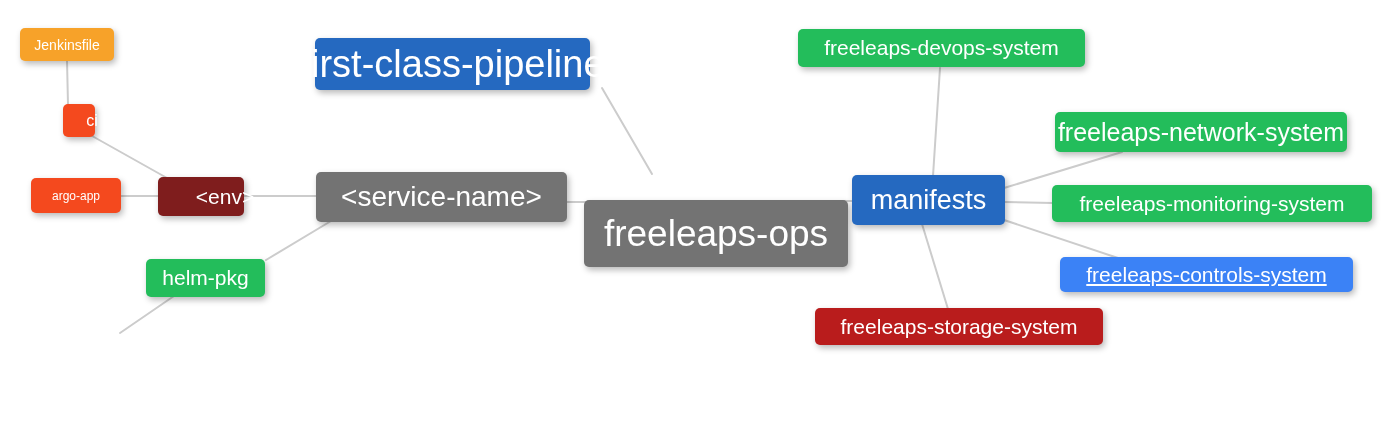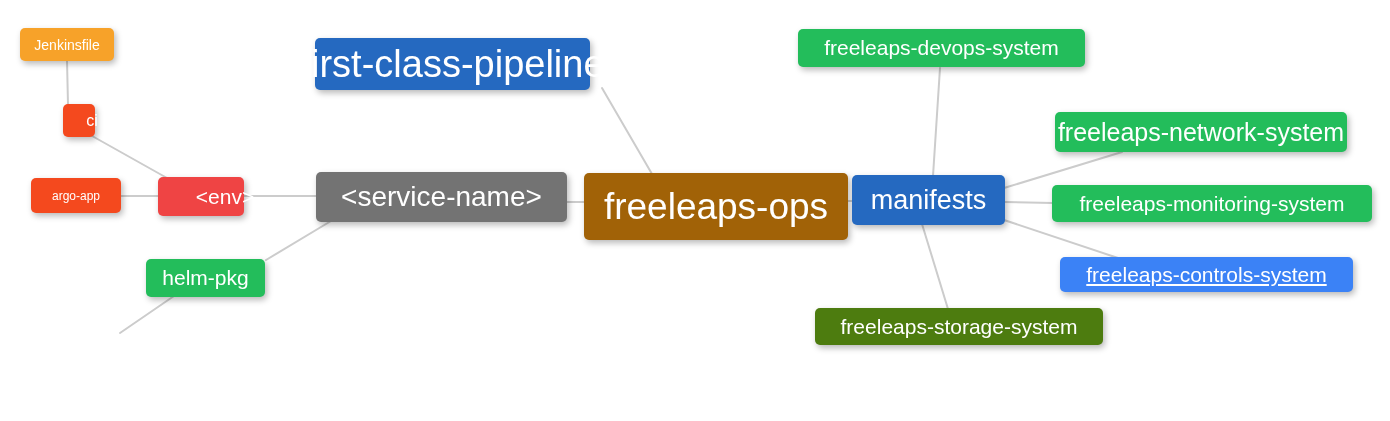--- a/index.html
+++ b/index.html
@@ -56,25 +56,25 @@
     <line x1="1004" y1="202" x2="1053" y2="203" stroke-width="2" stroke-linecap="round" stroke="#cccccc"></line>
     <line x1="1004" y1="220" x2="1118" y2="258" stroke-width="2" stroke-linecap="round" stroke="#cccccc"></line>
     <line x1="922" y1="224" x2="948" y2="309" stroke-width="2" stroke-linecap="round" stroke="#cccccc"></line>
     <line x1="331" y1="221" x2="266" y2="260" stroke-width="2" stroke-linecap="round" stroke="#cccccc"></line>
     <line x1="174" y1="296" x2="120" y2="333" stroke-width="2" stroke-linecap="round" stroke="#cccccc"></line>
   </svg>
 
   <div class="node" id="n-jenkinsfile" style="background-color: rgb(247, 162, 41);">Jenkinsfile</div>
   <div class="node" id="n-ci" style="background-color: rgb(244, 73, 30);">ci</div>
   <div class="node" id="n-argo" style="background-color: rgb(244, 73, 30);">argo-app</div>
-  <div class="node" id="n-env" style="background-color: #ef4444; padding-left: 48px;">&lt;env&gt;</div>
+  <div class="node" id="n-env" style="background-color: #7f1d1d; padding-left: 48px;">&lt;env&gt;</div>
   <div class="node" id="n-pipeline" style="background-color: rgb(37, 105, 192);">first-class-pipeline</div>
   <div class="node" id="n-service" style="background-color: #737373;">&lt;service-name&gt;</div>
-  <div class="node" id="n-ops" style="background-color: #a16207;">freeleaps-ops</div>
+  <div class="node" id="n-ops" style="background-color: #737373; margin-top: 27px;">freeleaps-ops</div>
   <div class="node" id="n-manifests" style="background-color: rgb(37, 105, 192);">manifests</div>
   <div class="node" id="n-helm" style="background-color: rgb(35, 189, 91);">helm-pkg</div>
   <div class="node" id="n-devops" style="background-color: rgb(35, 189, 91);">freeleaps-devops-system</div>
   <div class="node" id="n-network" style="background-color: rgb(35, 189, 91);">freeleaps-network-system</div>
   <div class="node" id="n-monitoring" style="background-color: rgb(35, 189, 91);">freeleaps-monitoring-system</div>
   <div class="node" id="n-controls" style="background-color: #3b82f6; text-decoration: underline;">freeleaps-controls-system</div>
-  <div class="node" id="n-storage" style="background-color: #4d7c0f; text-align: center;">freeleaps-storage-system</div>
+  <div class="node" id="n-storage" style="background-color: #b91c1c; text-align: center;">freeleaps-storage-system</div>
 
 </div>
 
 </body></html>

